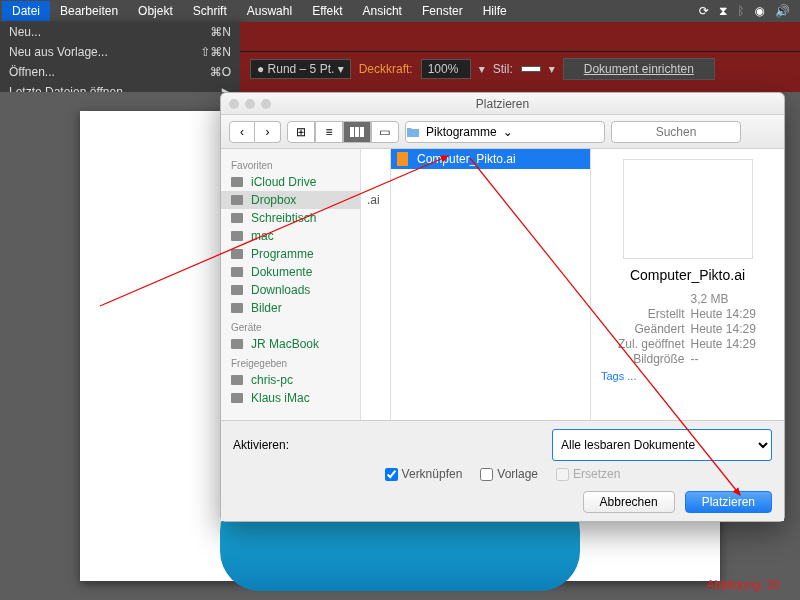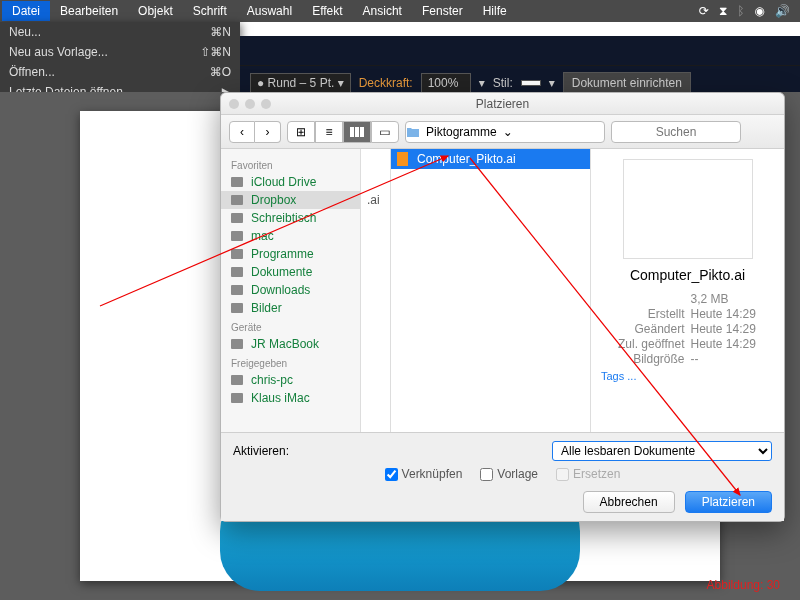--- a/index.html
+++ b/index.html
@@ -6,23 +6,23 @@
 body{width:800px;height:600px;background:#fff;overflow:hidden;position:relative;}
 .menubar{background:#4a4a4a;color:#fff;height:22px;display:flex;align-items:center;padding:0 2px;}
 .menubar .m{padding:3px 10px;}
 .menubar .m.active{background:#0b63d8;}
 .menubar .tray{margin-left:auto;display:flex;gap:10px;padding-right:8px;}
 .dropdown{position:absolute;top:22px;left:0;width:240px;background:#3b3b3b;color:#ddd;box-shadow:2px 2px 8px rgba(0,0,0,.5);}
 .dropdown .item{display:flex;justify-content:space-between;padding:3px 9px;}
 .dropdown .item.sel{background:#0b63d8;color:#fff;}
 .dropdown .item.dis{color:#7a7a7a;}
 .dropdown .sep{height:1px;background:#555;margin:2px 0;}
-.toolbar{position:absolute;top:36px;left:240px;right:0;height:70px;background:#0f172a;color:#ccc;}
+.toolbar{position:absolute;top:22px;left:240px;right:0;height:70px;background:#7f1d1d;color:#ccc;}
 .toolbar .row{display:flex;align-items:center;gap:8px;padding:6px 10px;}
-.toolbar .btn{background:#444;border:1px solid #555;padding:3px 8px;color:#ccc;}
+.toolbar .btn{background:#444;border:1px solid #555;padding:3px 20px;color:#ccc;text-decoration:underline;}
 .toolbar .field{background:#222;border:1px solid #555;padding:2px 6px;min-width:50px;}
 .docbg{position:absolute;top:92px;left:0;right:0;bottom:0;background:#5d5d5d;display:flex;align-items:center;justify-content:center;}
 .docbg .page{background:#fff;width:640px;height:470px;box-shadow:0 3px 10px rgba(0,0,0,.5);position:relative;}
 .docbg .shape{position:absolute;left:50%;transform:translateX(-50%);bottom:-10px;width:360px;height:100px;background:linear-gradient(#1db7e6,#0d7fb8);border-radius:40px;}
 .caption{position:absolute;right:20px;bottom:8px;color:#e02020;font-size:12px;}
 .dialog{position:absolute;top:92px;left:220px;width:565px;height:430px;background:#f0f0f0;border:1px solid #b5b5b5;border-radius:6px;box-shadow:0 10px 30px rgba(0,0,0,.4);display:flex;flex-direction:column;}
 .dlg-titlebar{height:22px;display:flex;align-items:center;position:relative;border-bottom:1px solid #d0d0d0;background:linear-gradient(#f7f7f7,#e9e9e9);border-radius:6px 6px 0 0;}
 .traffic{display:flex;gap:6px;padding-left:8px;}
 .traffic span{width:10px;height:10px;border-radius:50%;background:#d0d0d0;}
 .dlg-title{position:absolute;left:50%;transform:translateX(-50%);color:#555;}
@@ -54,21 +54,21 @@
 .preview{flex:1;background:#fff;padding:10px;display:flex;flex-direction:column;}
 .preview .thumb{width:130px;height:100px;border:1px solid #ddd;margin:0 auto 8px;}
 .preview .fname{text-align:center;font-size:14px;margin-bottom:8px;}
 .preview .meta{font-size:11px;color:#888;}
 .preview .meta .row{display:flex;justify-content:space-between;margin:1px 0;}
 .preview .meta .k{text-align:right;flex:1;padding-right:6px;}
 .preview .meta .v{flex:1;}
 .preview .tags{color:#1a7af0;font-size:11px;margin-top:3px;}
 .dlg-footer{border-top:1px solid #cfcfcf;background:#efefef;padding:8px 12px;}
 .opt-row{display:flex;align-items:center;gap:8px;justify-content:space-between;margin-bottom:6px;}
-.opt-row select{width:220px;height:20px;background:#fff;border:1px solid #1a7af0;border-radius:3px;padding:0 4px;}
+.opt-row select{width:220px;height:32px;background:#fff;border:1px solid #1a7af0;border-radius:3px;padding:0 4px;}
 .chk-row{display:flex;gap:18px;justify-content:center;margin-bottom:10px;}
 .chk{display:flex;align-items:center;gap:4px;color:#555;}
 .chk.dis{color:#aaa;}
 .chk input{width:13px;height:13px;}
 .btn-row{display:flex;gap:10px;justify-content:flex-end;}
 .btn-row button{height:22px;padding:0 16px;border-radius:4px;border:1px solid #bbb;background:linear-gradient(#fff,#eee);}
 .btn-row button.primary{background:linear-gradient(#5aa7f7,#1a7af0);color:#fff;border-color:#1a7af0;}
 .arrows{position:absolute;top:0;left:0;pointer-events:none;}
 </style>
 </head>

